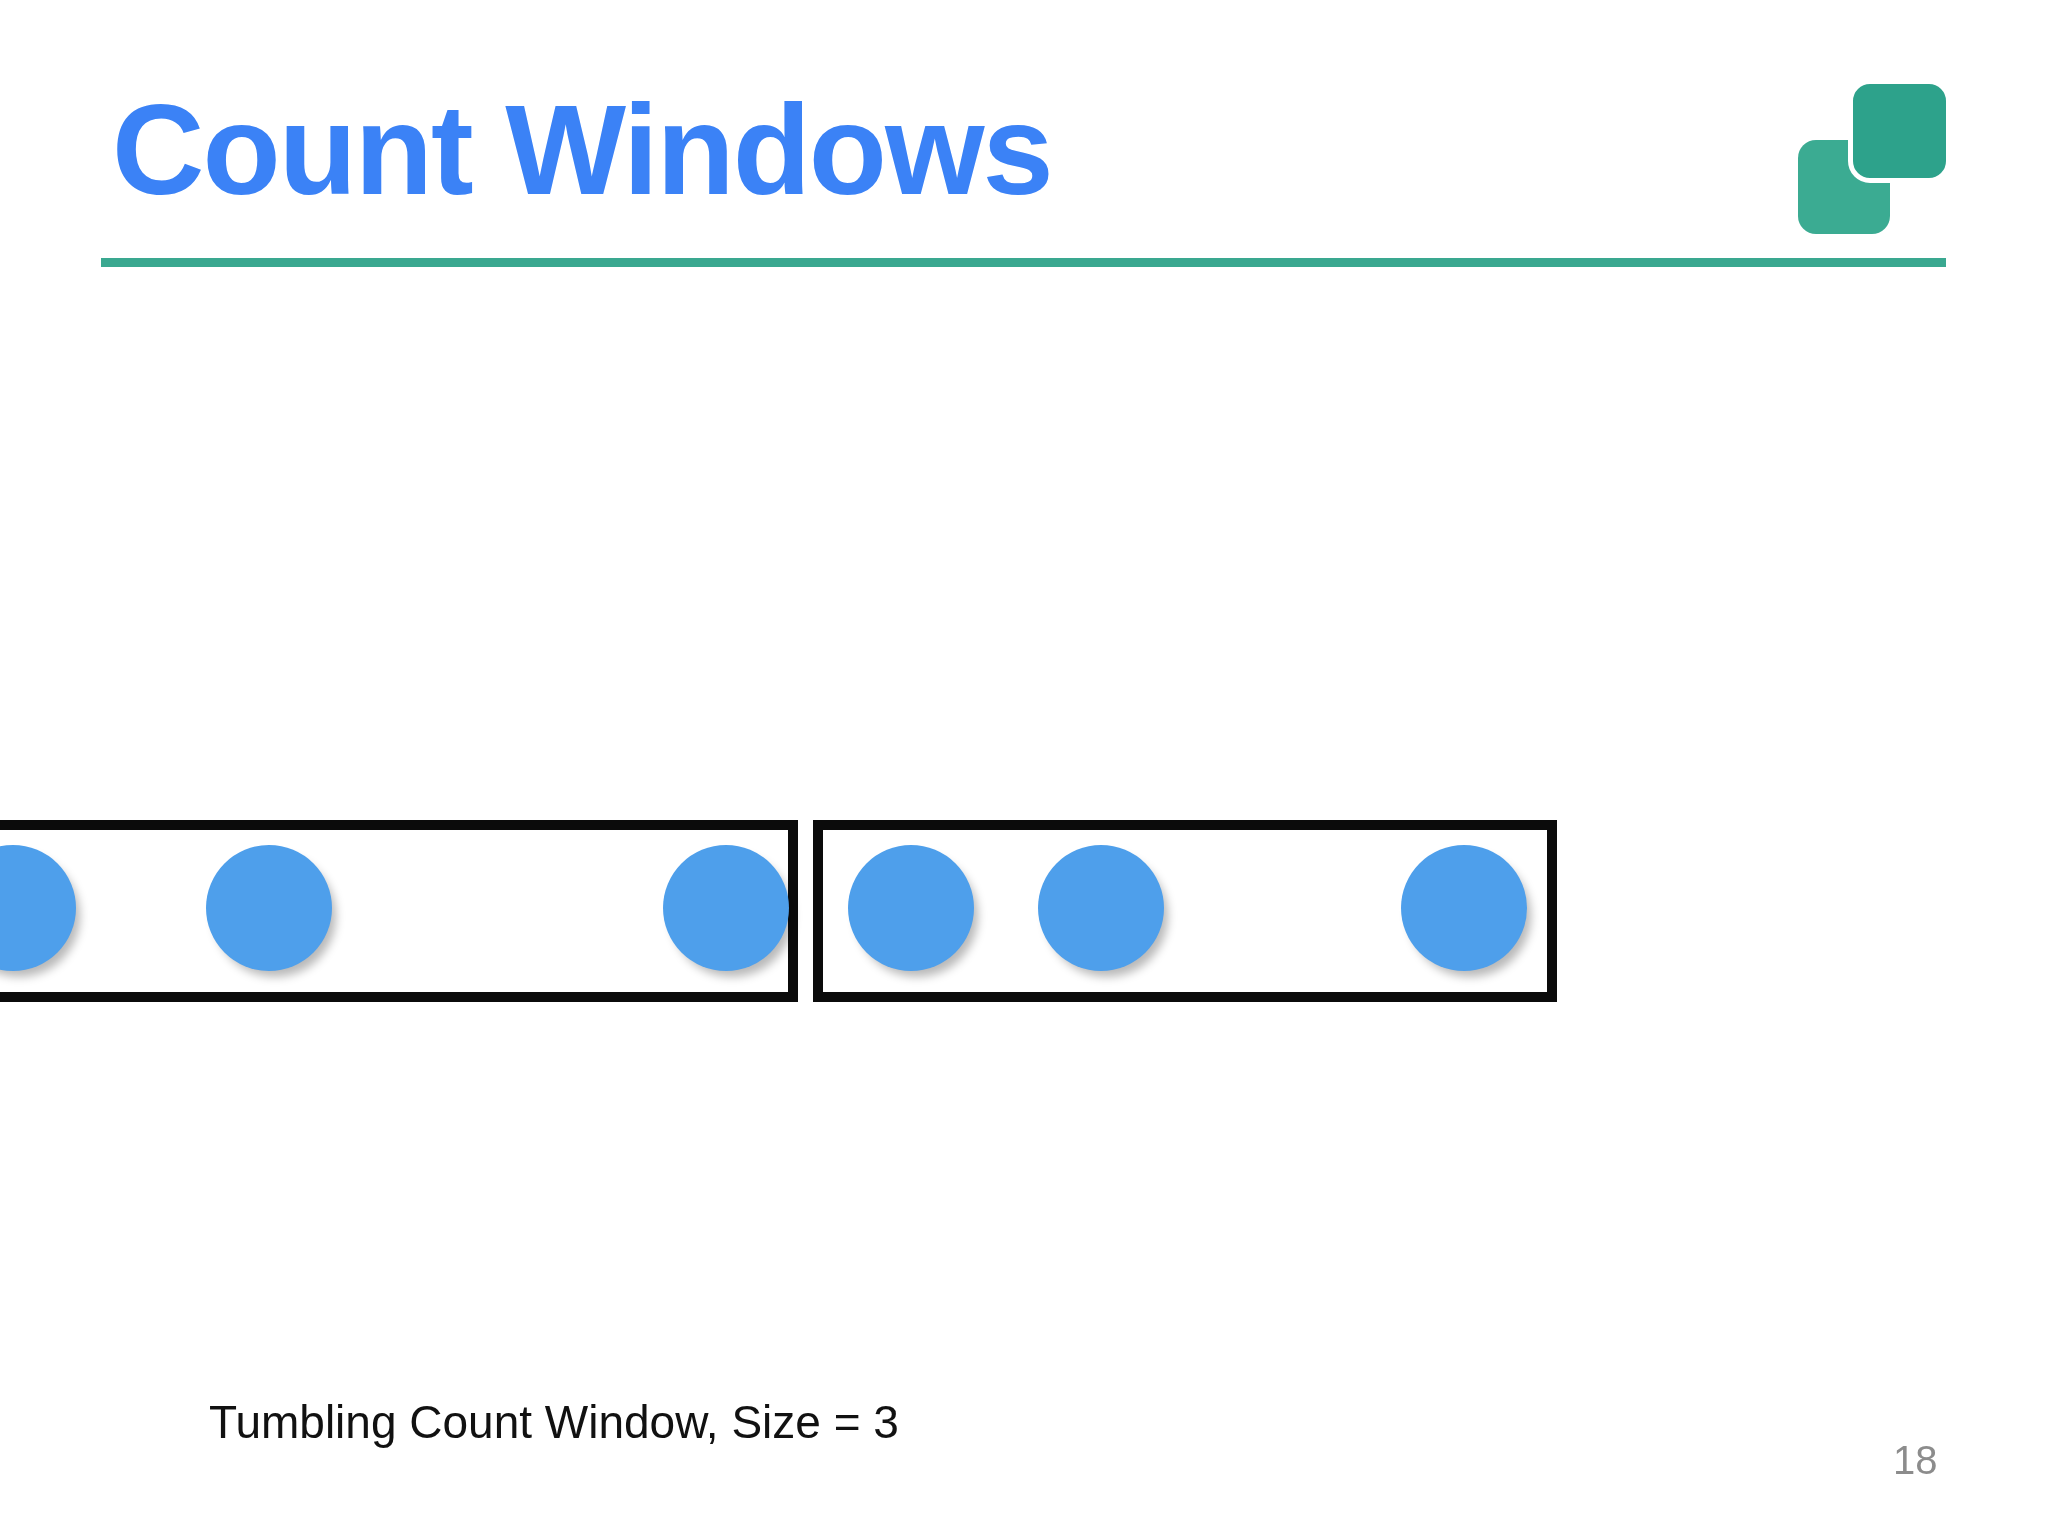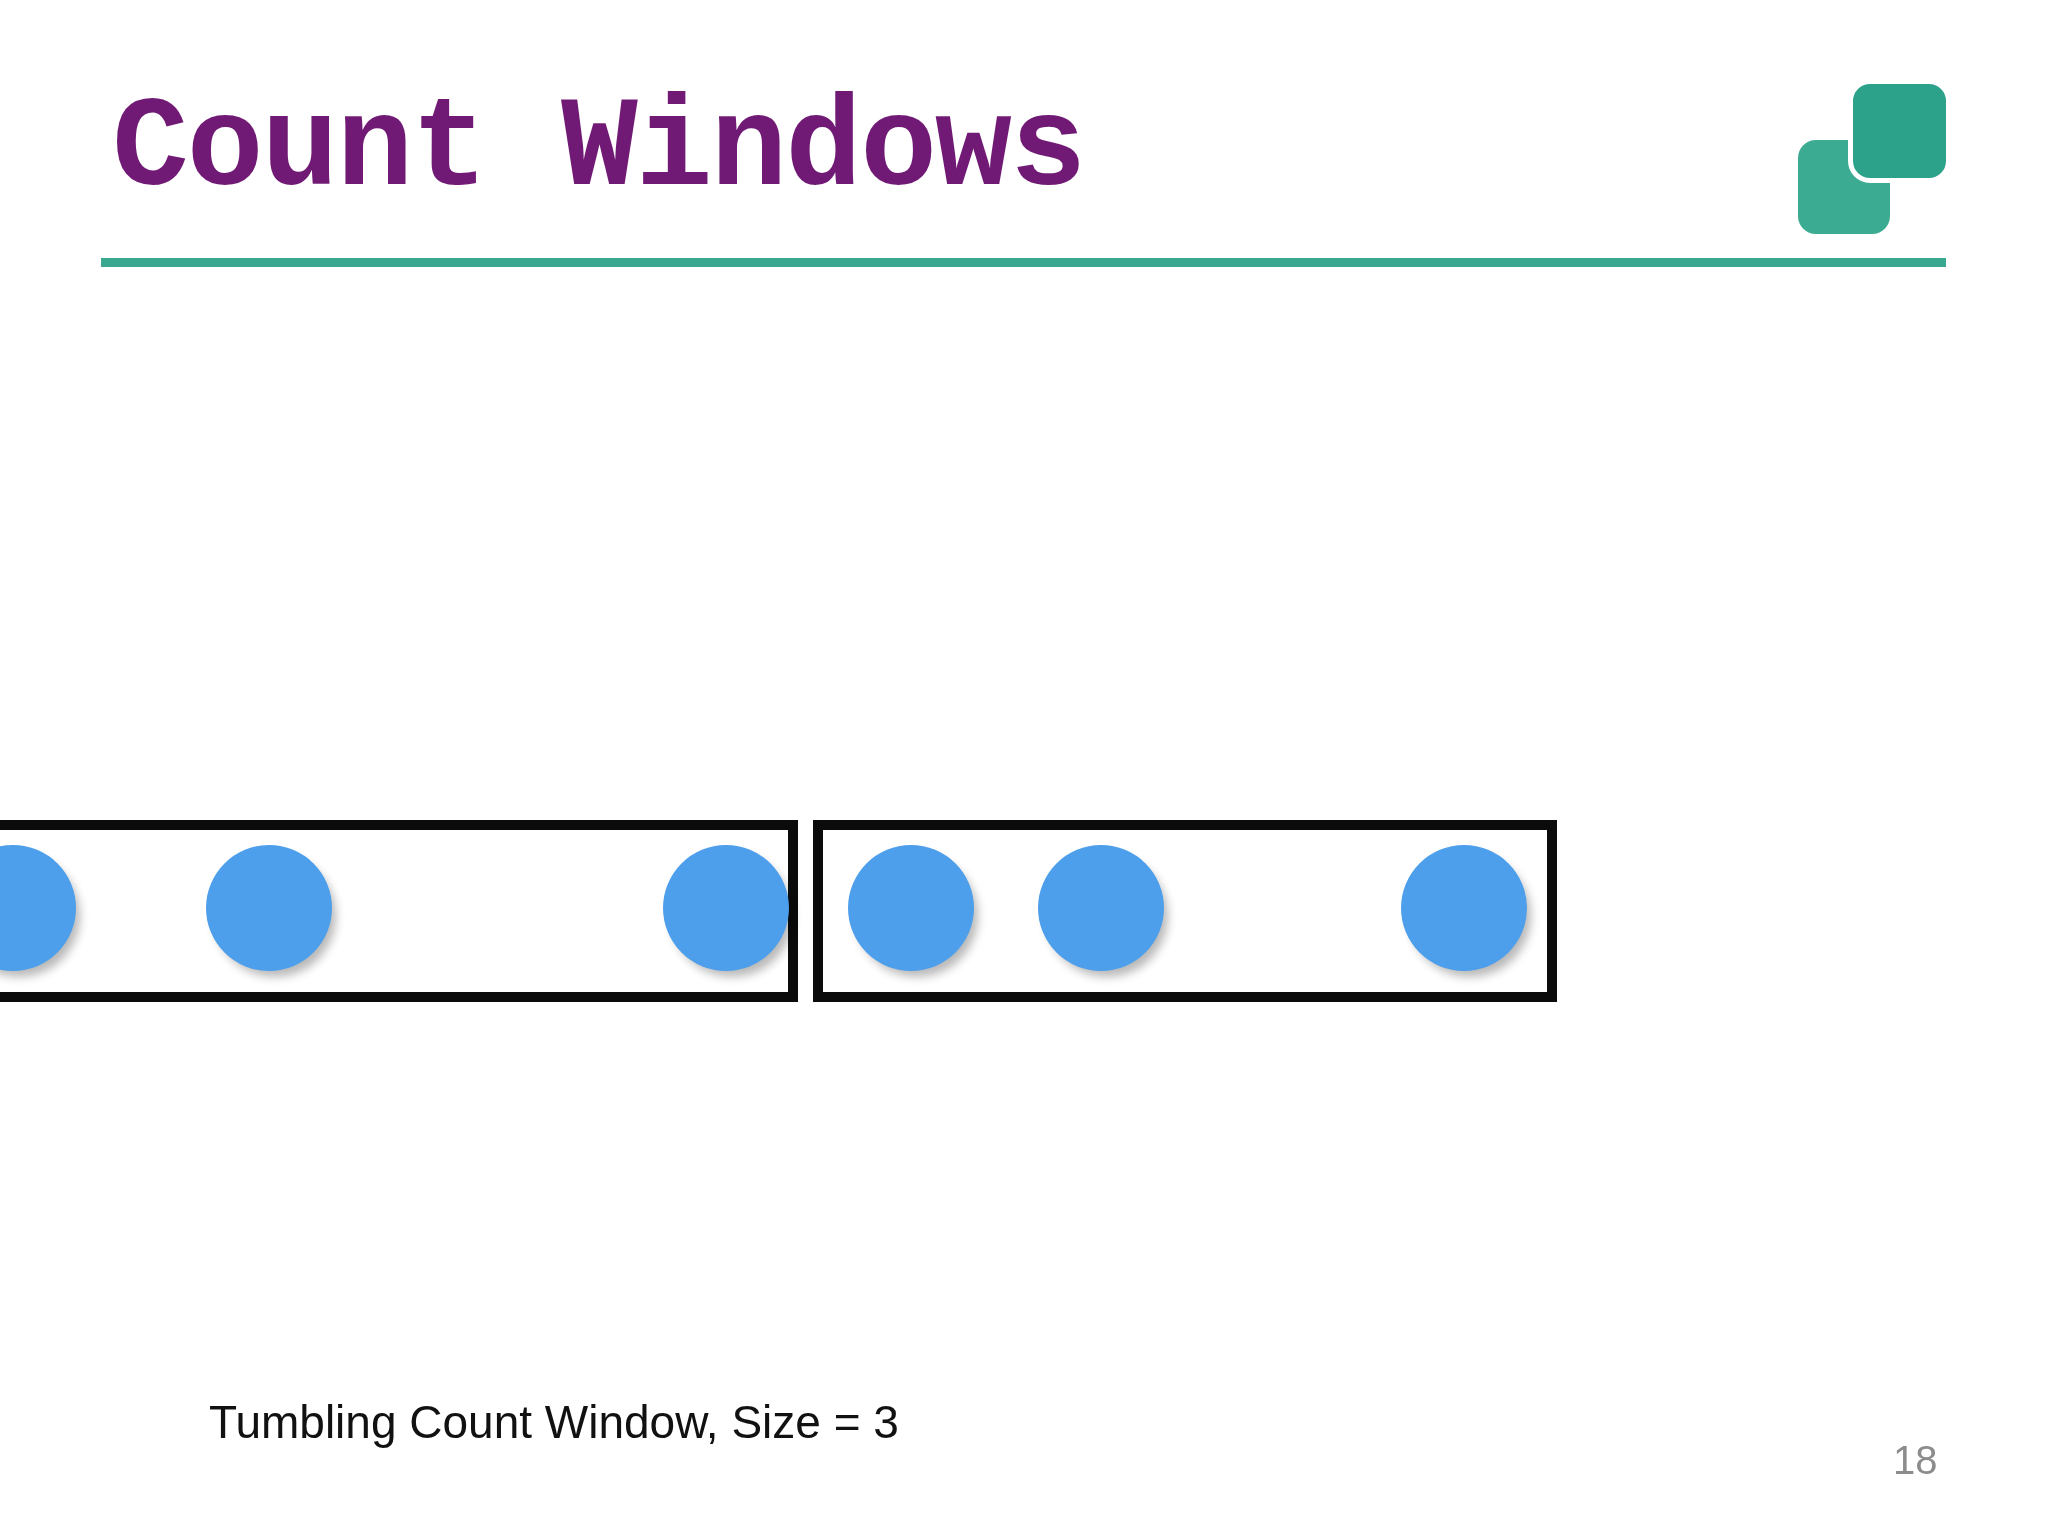--- a/index.html
+++ b/index.html
@@ -88,21 +88,21 @@
     font-size: 40px;
     line-height: 1;
     color: #8c8c8c;
   }
 </style>
 </head>
 <body>
 
 <div class="slide">
 
-  <h1 class="page-title" style="color: #701a75; font-family: Liberation Mono, monospace;">Count Windows</h1>
+  <h1 class="page-title" style="color: #3b82f6;">Count Windows</h1>
 
   <div class="title-rule" style="background: rgb(58, 168, 144);"></div>
 
   <div class="logo">
     <div class="logo-back-square" style="background: rgb(59, 171, 146);"></div>
     <div class="logo-front-square" style="background: rgb(45, 162, 139);"></div>
   </div>
 
   <div class="count-window" style="left: -70px; top: 820px; width: 868px; height: 182px; border-color: rgb(11, 11, 11);">
       <div class="dot" style="width: 126px; height: 126px; left: 10px; top: 15px; background: rgb(78, 159, 235);"></div>

